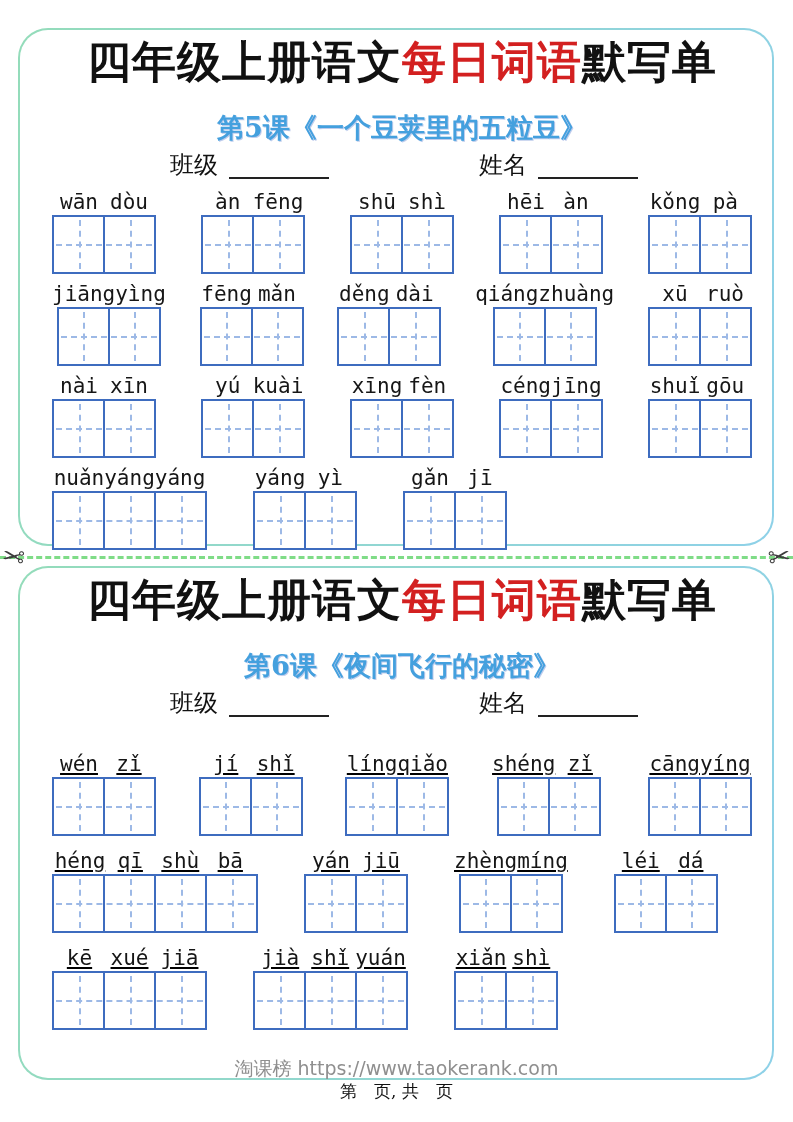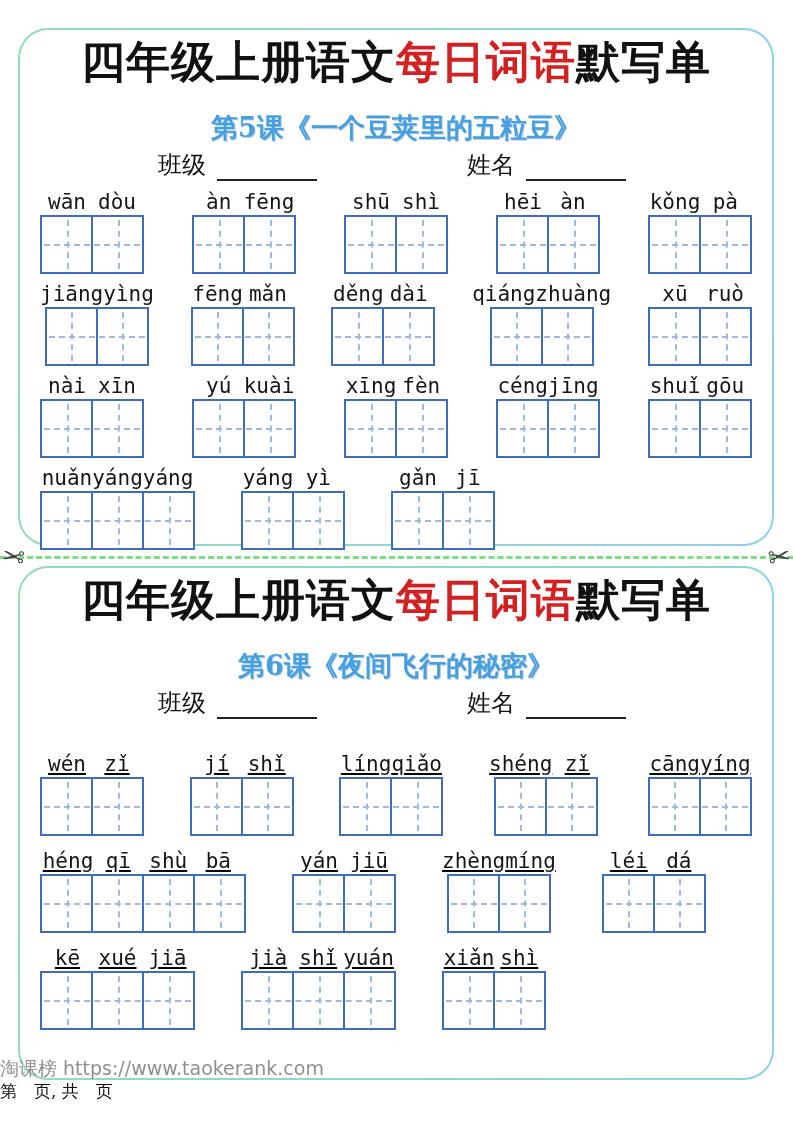--- a/index.html
+++ b/index.html
@@ -11,42 +11,42 @@
 
   
   .panel {
     position:absolute; left:18px; width:756px;
     border-radius:30px; padding:2px;
     background:linear-gradient(100deg, var(--c-panel-l), var(--c-panel-r));
     box-sizing:border-box;
   }
   .panel-inner {
     background:#fff; border-radius:28px; width:100%; height:100%;
-    box-sizing:border-box; padding:6px 20px 0 20px;
+    box-sizing:border-box; padding:6px 20px 0 32px;
   }
   #panel-lesson5 { top:28px;  height:518px; }
   #panel-lesson6 { top:566px; height:514px; }
 
   
   .sheet-title {
     text-align:center; font-family:"DejaVu Serif", serif; font-weight:bold;
     font-size:44px; line-height:1.2; color:#111; letter-spacing:1px;
     white-space:nowrap;
   }
   .sheet-title .hl { color:var(--c-red); }
   .lesson-title {
     text-align:center; font-family:"DejaVu Serif", serif; font-weight:bold;
     font-size:27px; line-height:1.15; color:var(--c-blue);
     text-shadow:1px 1px 0 rgba(70,110,200,.35);
     margin-top:23px;
   }
 
   
   .id-line {
-    display:flex; align-items:flex-end;
+    display:flex; align-items:center;
     font-size:24px; font-family:Liberation Sans, sans-serif; color:#111;
     margin:6px 0 8px 118px;
     gap:9px;
   }
   .id-line .blank {
     display:inline-block; width:100px; height:1.1em;
     border-bottom:2.5px solid #222; margin-left:2px;
   }
   .id-gap { width:132px; }
 
@@ -78,21 +78,21 @@
   #panel-lesson6 .word-row { margin-bottom:12px; }
 
   
   .divider { position:absolute; left:0; top:556px; width:793px; height:0;
     border-top:3px dashed var(--c-green); }
   .scissors { position:absolute; top:-16px; font-size:27px; color:#3c3c3c; line-height:1; }
   .scissors.left  { left:2px;  transform:scaleX(-1) rotate(-8deg); }
   .scissors.right { right:2px; transform:rotate(-8deg); }
 
   
-  .footer { position:absolute; left:0; width:793px; }
+  .footer { position:absolute; left:0; width:793px; text-align:center; }
   #footer-watermark { top:1056px; color:var(--c-gray); font-size:19px; }
   #footer-page { top:1080px; color:#111; font-size:17px; font-family:"DejaVu Serif", serif; }
 </style>
 </head>
 <body style="--c-red: #d32020; --c-blue: #44a0de; --c-grid: #3e6cbf; --c-grid-dash: #9db9e6; --c-panel-l: #94dcba; --c-panel-r: #8ed1e8; --c-green: #7fdc87; --c-gray: #8f8f8f;">
 
 <div class="panel" id="panel-lesson5">
   <div class="panel-inner">
     <div class="sheet-title"><span>四年级上册语文</span><span class="hl">每日词语</span><span>默写单</span></div>
     <div class="lesson-title">第5课《一个豆荚里的五粒豆》</div>

